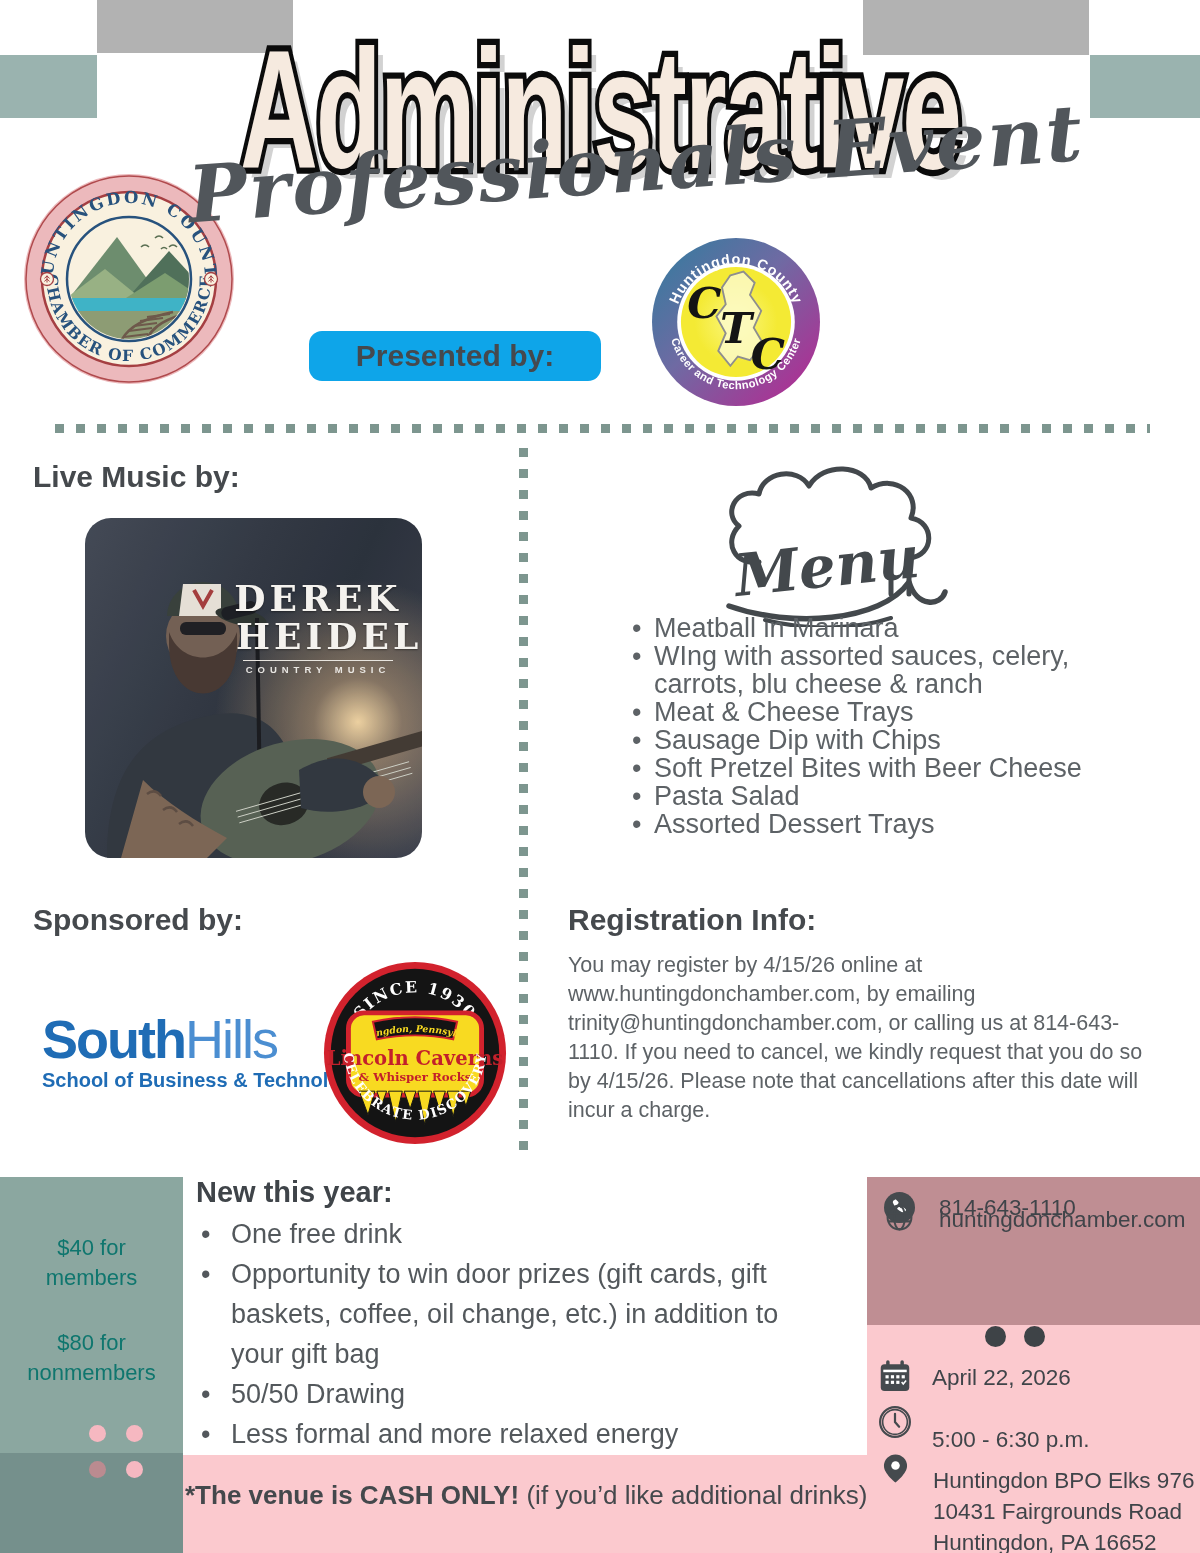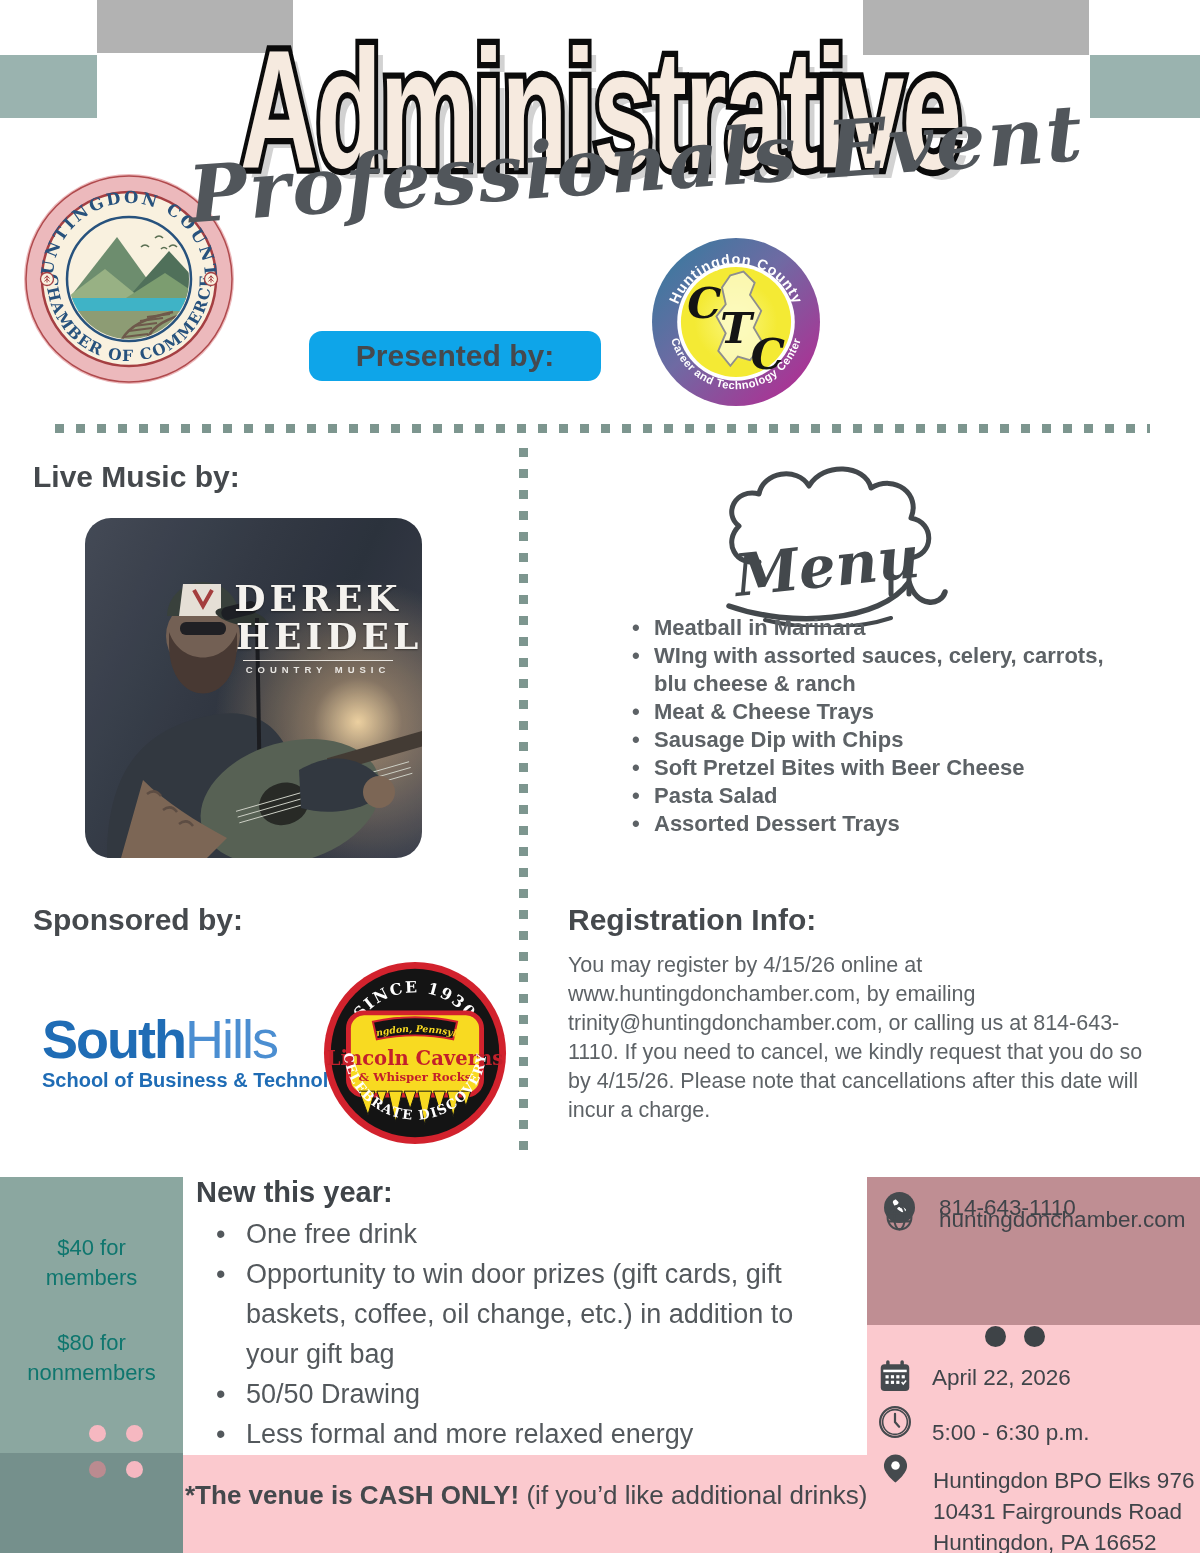--- a/index.html
+++ b/index.html
@@ -51,21 +51,21 @@
   .artist-logo { position:absolute; right:8px; top:62px; width:192px; text-align:center; color:#f4f2ee; z-index:3; }
   .artist-logo .n1, .artist-logo .n2 { font-family:"DejaVu Serif", serif; font-weight:700; font-size:36px;
     letter-spacing:4px; line-height:1.05; text-shadow:0 1px 2px rgba(0,0,0,.4); }
   .artist-logo .n2 { margin-left:14px;text-align:center; }
   .artist-logo .rule { width:150px; margin:4px auto 3px; border-top:1.5px solid #e8e5df; }
   .artist-logo .tag { font-size:9.5px; letter-spacing:5px; font-weight:700; opacity:.92; }
 
   
   .menu-art { position:absolute; left:695px; top:462px; width:290px; height:165px; }
   .menu-list { position:absolute; left:630px; top:614px; width:478px; list-style:none; }
-  .menu-list li { position:relative; padding-left:24px; font-size:22px; line-height:28px; color:#5d6266;font-weight:bold; }
+  .menu-list li { position:relative; padding-left:24px; font-size:27px; line-height:28px; color:#5d6266; }
   .menu-list li::before { content:"•"; position:absolute; left:2px; top:0; color:#5d6266; }
 
   
   .southhills { position:absolute; left:42px; top:1012px; }
   .sh-main { font-size:54px; letter-spacing:-2px; line-height:1; }
   .sh-main .south { font-weight:700; color:#1f6cb5; }
   .sh-main .hills { font-weight:400; color:#4b8ed1; }
   .sh-sub { font-size:20px; font-weight:700; color:#1f6cb5; margin-top:3px; letter-spacing:0; }
   .lincoln-logo { position:absolute; left:322px; top:960px; width:186px; height:186px; }
 
@@ -77,37 +77,37 @@
   .sidebar-dark { position:absolute; left:0; top:1453px; width:183px; height:100px; background:#75908c; }
   .price { position:absolute; left:0; width:183px; text-align:center; font-size:22px;
     line-height:30px; color:#0f766e; z-index:2; }
   .price-members { top:1233px; }
   .price-nonmembers { top:1328px; }
   .dot { position:absolute; width:17px; height:17px; border-radius:50%; z-index:2; }
   .dot-pink { background:#f6b8c1; }
   .dot-mauve { background:#bb8b90; }
 
   .new-heading { position:absolute; left:196px; top:1176px; font-weight:800; font-size:29px; color:#3f4449; }
-  .new-list { position:absolute; left:212px; top:1214px; width:585px; list-style:none; }
+  .new-list { position:absolute; left:197px; top:1214px; width:585px; list-style:none; }
   .new-list li { position:relative; padding-left:34px; font-size:27px; line-height:40px; color:#53585c; }
   .new-list li::before { content:"•"; position:absolute; left:4px; top:0; color:#53585c; }
 
   .pink-band { position:absolute; left:183px; top:1455px; width:1017px; height:98px; background:#fbc9ce; }
   .cash-note { position:absolute; left:185px; top:1478px; width:700px; font-size:26px;
     line-height:34px; color:#44484c; z-index:2; }
   .cash-note .b { font-weight:800; }
 
   .mauve-panel { position:absolute; left:867px; top:1177px; width:333px; height:148px; background:#bf8e93; }
   .pink-panel { position:absolute; left:867px; top:1325px; width:333px; height:228px; background:#fbc9ce; }
   .info-row { position:absolute; display:flex; align-items:flex-start; z-index:3; }
   .info-row .txt { font-size:22.5px; color:#3f4449; line-height:31px; }
   .row-phone { left:884px; top:1192px; } .row-phone .txt { margin-left:24px; margin-top:0; }
   .row-globe { left:884px; top:1202px; } .row-globe .txt { margin-left:24px; margin-top:2px; }
   .row-date { left:876px; top:1357px; } .row-date .txt { margin-left:18px; margin-top:5px; }
-  .row-time { left:876px; top:1403px; } .row-time .txt { margin-left:18px; margin-top:14px; }
+  .row-time { left:876px; top:1403px; } .row-time .txt { margin-left:18px; margin-top:21px; }
   .row-loc  { left:879px; top:1452px; } .row-loc .txt { margin-left:21px; margin-top:13px; }
   .dark-dot { position:absolute; width:21px; height:21px; border-radius:50%; background:#3e4347; z-index:3; }
 </style>
 </head>
 <body>
 
 <div id="page">
 
   <div class="sq sq-gray1"></div>
   <div class="sq sq-gray2"></div>

